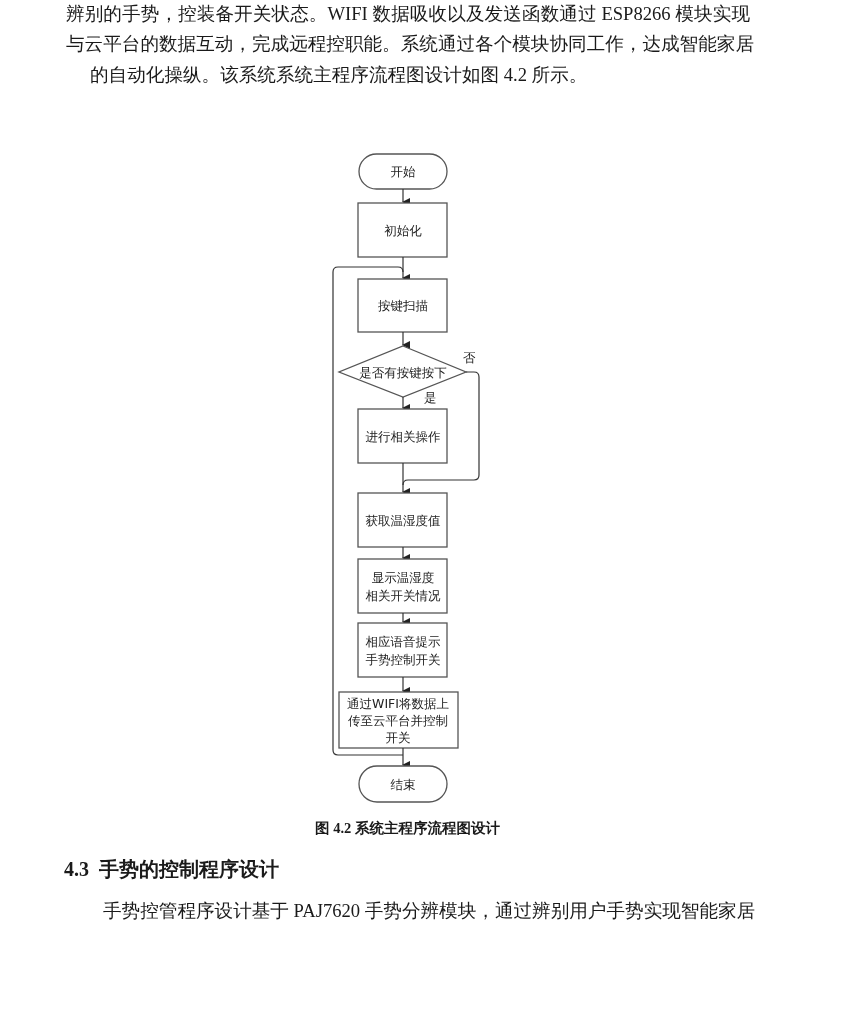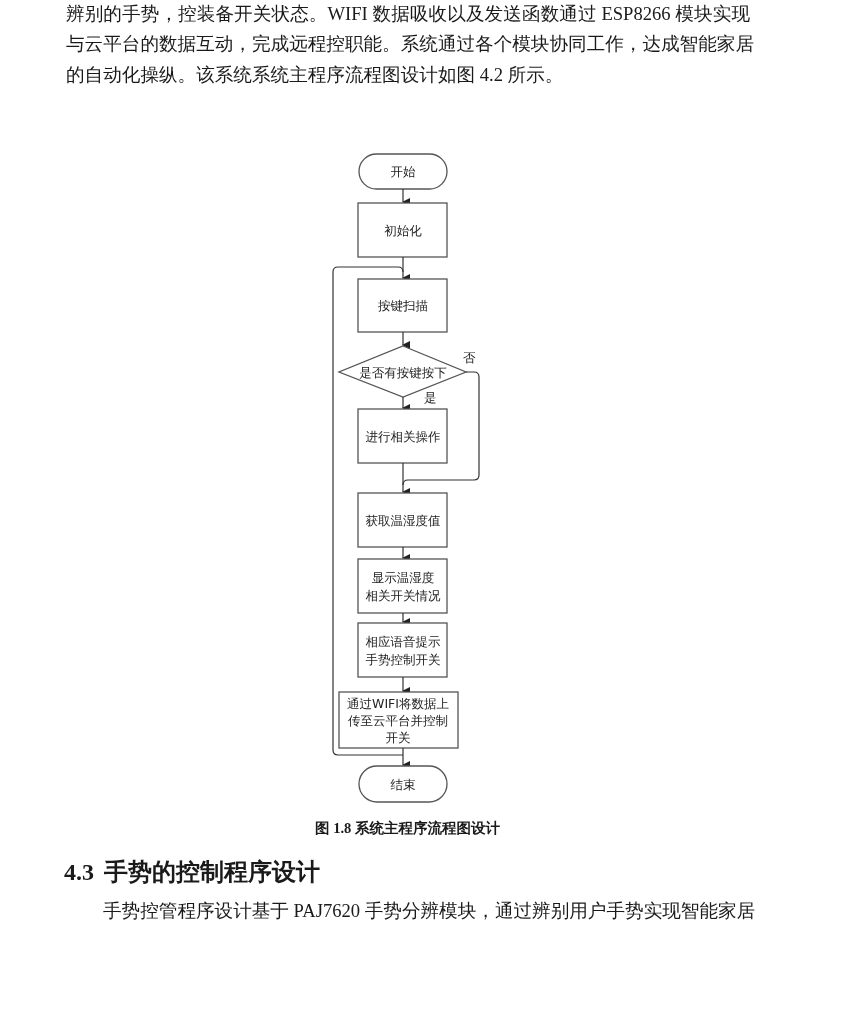--- a/index.html
+++ b/index.html
@@ -3,24 +3,24 @@
 <meta charset="utf-8">
 <style>
   html, body { margin: 0; padding: 0; background: #ffffff; }
   body { width: 843px; height: 1024px; position: relative; overflow: hidden;
          font-family: "Liberation Serif", "DejaVu Serif", serif; color: #1a1a1a; }
   .para { position: absolute; left: 66px; width: 684px; font-size: 18.6px; line-height: 30.4px;
           text-align: justify; text-justify: inter-character; margin: 0; }
   .para.top { top: -1px; }
   .para.bottom { top: 896px; text-indent: 37px; }
   .line { display: block; white-space: nowrap; text-align-last: justify; }
-  .line.last { text-align-last: left; }
+  .line.last { text-align-last: left; margin-left: 24px; }
   .caption { position: absolute; top: 819px; left: 0; width: 815px; text-align: center;
              font-size: 14.5px; font-weight: bold; }
-  .heading { position: absolute; top: 856px; left: 64px; font-size: 24px; font-weight: bold;
+  .heading { position: absolute; top: 856px; left: 64px; font-size: 20px; font-weight: bold;
              font-family: "DejaVu Sans", "Liberation Sans", sans-serif; }
   .heading .num { font-family: "Liberation Serif", serif; margin-right: 10px; }
   svg.flow { position: absolute; left: 0; top: 0; }
   svg.flow text { font-family: "DejaVu Sans", "Liberation Sans", sans-serif; font-size: 12.5px; fill: #222; }
   .node { fill: #fff; stroke: #555; stroke-width: 1.3; }
   .edge { fill: none; stroke: #333; stroke-width: 1.2; }
 </style>
 </head>
 <body>
 
@@ -100,21 +100,21 @@
   <line class="edge" x1="403" y1="748" x2="403" y2="765" marker-end="url(#arr)"></line>
 
   <path class="edge" d="M403,755 L338,755 Q333,755 333,750 L333,272 Q333,267 338,267 L398,267 Q403,267 403,272"></path>
 
   <g>
     <rect class="node" x="359" y="766" width="88" height="36" rx="18" ry="18"></rect>
     <text x="403" y="789" text-anchor="middle">结束</text>
   </g>
 </svg>
 
-<div class="caption">图 1.8 系统主程序流程图设计</div>
+<div class="caption">图 4.2 系统主程序流程图设计</div>
 
 <div class="heading">
   <span class="num">4.3</span><span>手势的控制程序设计</span>
 </div>
 
 <div class="para bottom">
   <span class="line">手势控管程序设计基于 PAJ7620 手势分辨模块，通过辨别用户手势实现智能家居</span>
 </div>
 
 </body></html>

